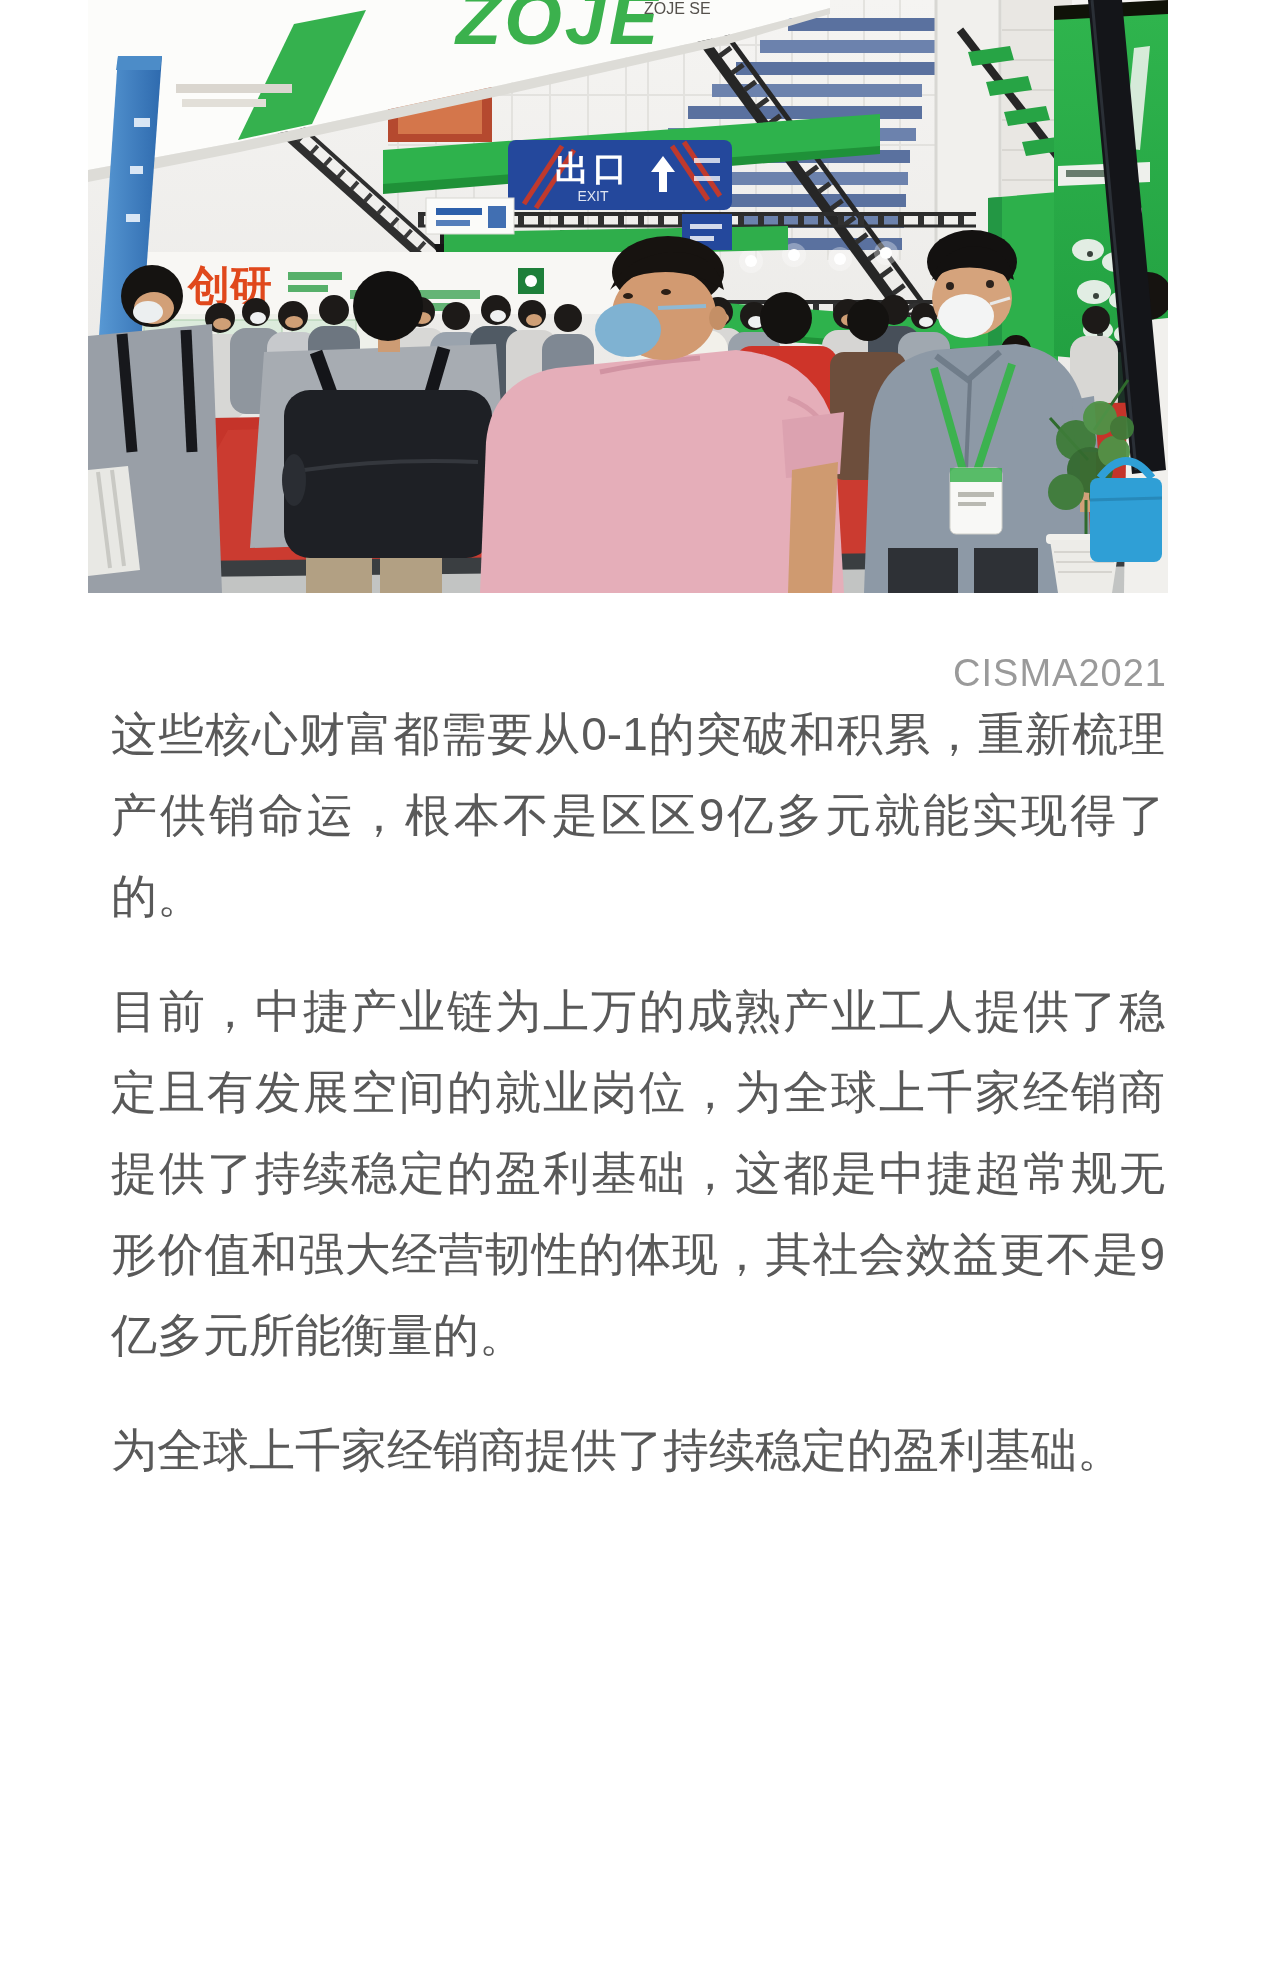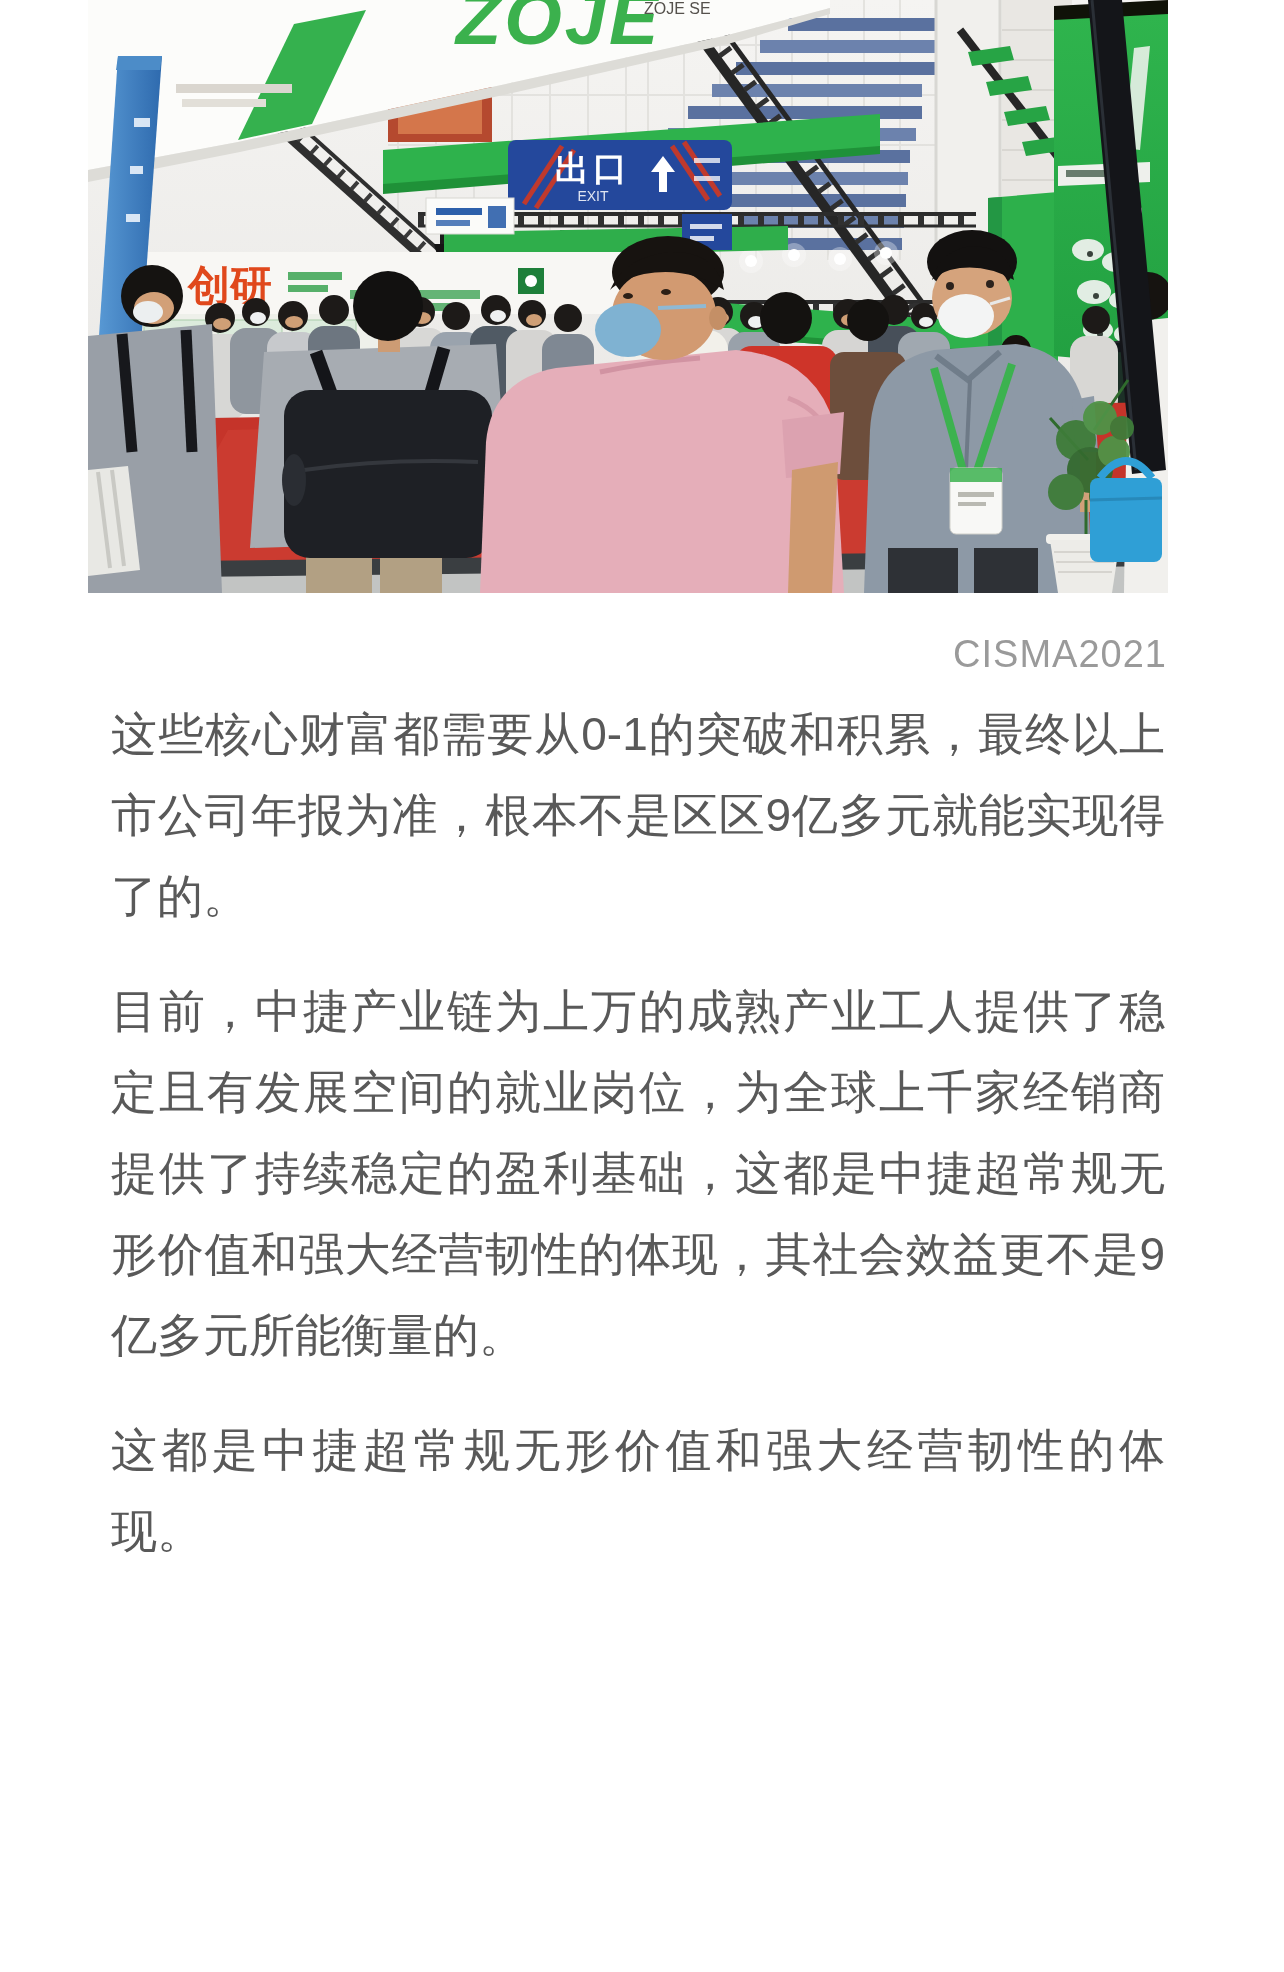--- a/index.html
+++ b/index.html
@@ -6,21 +6,21 @@
   body{
     width:1284px;height:1972px;position:relative;overflow:hidden;
     font-family:"Liberation Sans", sans-serif;
   }
   .photo-wrap{
     position:absolute;left:88px;top:0;width:1080px;height:593px;overflow:hidden;
     background:#eceae7;
   }
   .photo-wrap svg{display:block;width:1080px;height:593px;}
   .photo-caption{
-    position:absolute;top:632px;right:117px;width:600px;
+    position:absolute;top:651px;right:117px;width:600px;
     font-size:38px;line-height:44px;color:#9a9a9a;text-align:right;letter-spacing:1px;
   }
   .article{
     position:absolute;left:111px;top:694px;width:1054px;
   }
   .article p{
     margin:0 0 34px 0;
     font-size:46px;line-height:81px;color:#595959;
     text-align:justify;word-break:break-all;
   }
@@ -422,16 +422,16 @@
     <path d="M1012,478 Q1038,444 1064,478" stroke="#2f9fd6" stroke-width="8" fill="none"></path>
     <rect x="1002" y="478" width="72" height="84" rx="8" fill="#2f9fd6"></rect>
     <line x1="1002" y1="500" x2="1074" y2="498" stroke="#2789ba" stroke-width="3"></line>
   </g>
 </svg>
 </figure>
 
 <div class="photo-caption">CISMA2021</div>
 
 <div class="article">
-  <p>这些核心财富都需要从0-1的突破和积累，最终以上市公司年报为准，根本不是区区9亿多元就能实现得了的。</p>
+  <p>这些核心财富都需要从0-1的突破和积累，重新梳理产供销命运，根本不是区区9亿多元就能实现得了的。</p>
   <p>目前，中捷产业链为上万的成熟产业工人提供了稳定且有发展空间的就业岗位，为全球上千家经销商提供了持续稳定的盈利基础，这都是中捷超常规无形价值和强大经营韧性的体现，其社会效益更不是9亿多元所能衡量的。</p>
-  <p>这都是中捷超常规无形价值和强大经营韧性的体现。</p>
+  <p>为全球上千家经销商提供了持续稳定的盈利基础。</p>
 </div>
 
 </body></html>

